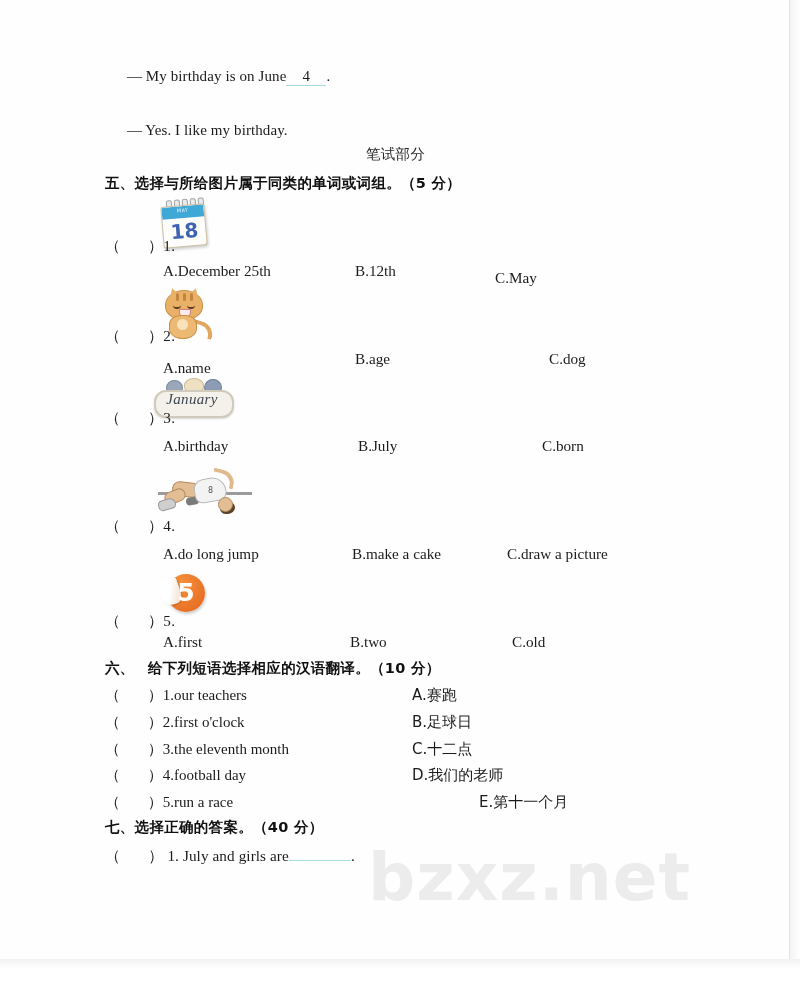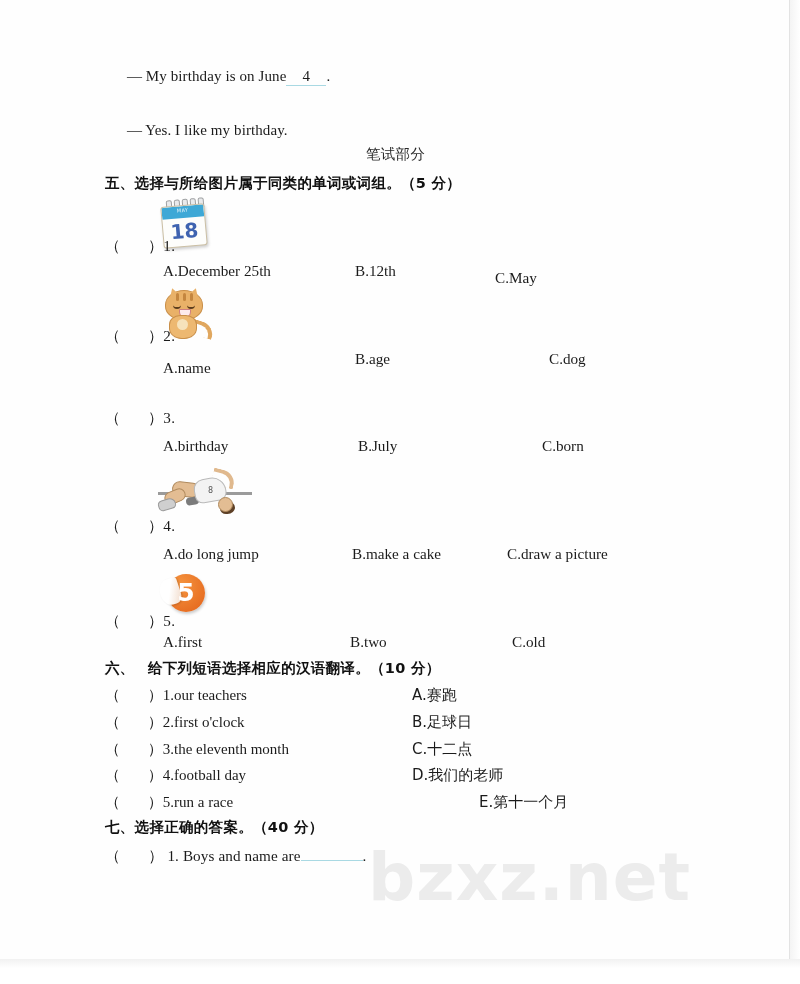--- a/index.html
+++ b/index.html
@@ -361,20 +361,27 @@
     <div class="cat-bib"></div>
   </div>
   <div class="paren" style="left:105px; top:326px;">
     <span>（</span>
     <span style="display:inline-block;width:24px;"></span><span class="qnum">）2.</span>
   </div>
   <div class="opt" style="left:163px; top:350px;margin-top:9px;">A.name</div>
   <div class="opt" style="left:355px; top:350px;">B.age</div>
   <div class="opt" style="left:509px; top:350px;margin-left:40px;">C.dog</div>
 
+  <div class="fig jan-wrap" style="left:152px; top:378px;">
+    <div class="jan-stone s1"></div>
+    <div class="jan-stone s2"></div>
+    <div class="jan-stone s3"></div>
+    <div class="jan-plate"></div>
+    <div class="jan-text">January</div>
+  </div>
   <div class="paren" style="left:105px; top:408px;">
     <span>（</span>
     <span style="display:inline-block;width:24px;"></span><span class="qnum">）3.</span>
   </div>
   <div class="opt" style="left:163px; top:437px;">A.birthday</div>
   <div class="opt" style="left:358px; top:437px;">B.July</div>
   <div class="opt" style="left:509px; top:437px;margin-left:33px;">C.born</div>
 
   <div class="fig jump-wrap" style="left:158px; top:466px;">
     <div class="jump-bar"></div>
@@ -444,18 +451,18 @@
   </div>
   <div class="match-ans" style="left:432px; top:793px;margin-left:47px;">E.第十一个月</div>
 
   <div class="section-title-cn" style="left:105px; top:818px;">
     <span>七、</span><span>选择正确的答案。（40 分）</span>
   </div>
 
   <div class="line" style="left:105px; top:846px;">
     <span>（</span>
     <span style="display:inline-block;width:24px;"></span><span>） 1.</span>
-    <span>Boys and name are</span><span class="blank-empty" style="width:62px;"></span><span>.</span>
+    <span>July and girls are</span><span class="blank-empty" style="width:62px;"></span><span>.</span>
   </div>
 
 </div>
 
 <div id="watermark">bzxz.net</div>
 
 </body></html>

